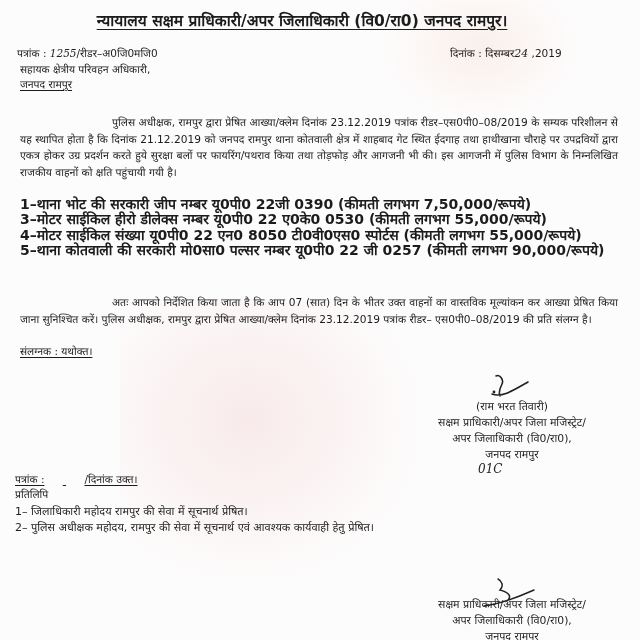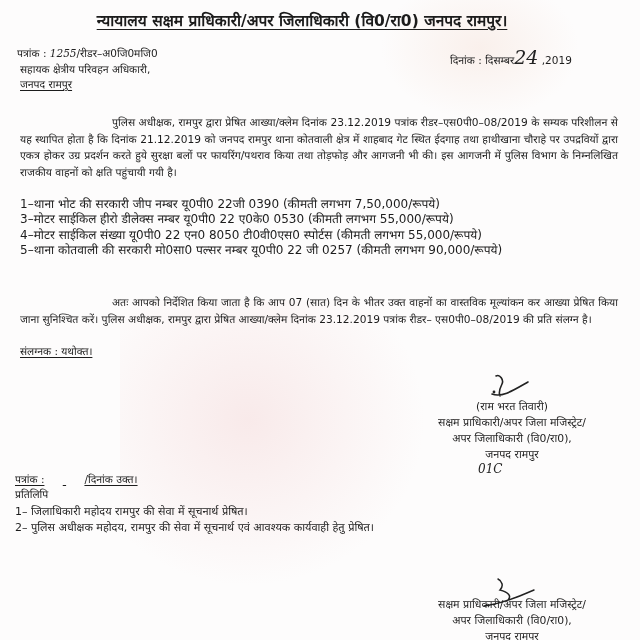--- a/index.html
+++ b/index.html
@@ -48,30 +48,30 @@
 <div class="abs title">
   <span>न्यायालय सक्षम प्राधिकारी/अपर जिलाधिकारी (वि0/रा0) जनपद रामपुर।</span>
 </div>
 
 <div class="abs small" style="left:8px; top:46px;margin-left:9px;">
   <span>पत्रांक :</span>
   <span class="hand">1255</span><span>/रीडर–अ0जि0मजि0</span>
 </div>
 <div class="abs small" style="left:450px; top:46px;">
   <span>दिनांक :</span>
-  <span>दिसम्बर</span><span class="hand" style="font-size:19px;">24</span>
+  <span>दिसम्बर</span><span class="hand" style="font-size:11px;">24</span>
   <span>,2019</span>
 </div>
 
 <div class="abs small" style="left:20px; top:62px;">सहायक क्षेत्रीय परिवहन अधिकारी,</div>
 <div class="abs small u" style="left:20px; top:77px;">जनपद रामपुर</div>
 
 <div class="para indent" style="top:114px;">पुलिस अधीक्षक, रामपुर द्वारा प्रेषित आख्या/क्लेम दिनांक 23.12.2019 पत्रांक रीडर–एस0पी0–08/2019 के सम्यक परिशीलन से यह स्थापित होता है कि दिनांक 21.12.2019 को जनपद रामपुर थाना कोतवाली क्षेत्र में शाहबाद गेट स्थित ईदगाह तथा हाथीखाना चौराहे पर उपद्रवियों द्वारा एकत्र होकर उग्र प्रदर्शन करते हुये सुरक्षा बलों पर फायरिंग/पथराव किया तथा तोड़फोड़ और आगजनी भी की। इस आगजनी में पुलिस विभाग के निम्नलिखित राजकीय वाहनों को क्षति पहुंचायी गयी है।</div>
 
-<div class="abs" style="left:20px; top:197px; font-size:12px; line-height:15.3px;">
+<div class="abs" style="left:20px; top:197px; font-size:14px; line-height:15.3px;font-weight:bold;">
   <span class="item">1–थाना भोट की सरकारी जीप नम्बर यू0पी0 22जी 0390 (कीमती लगभग 7,50,000/रूपये)</span>
   <span class="item">3–मोटर साईकिल हीरो डीलेक्स नम्बर यू0पी0 22 ए0के0 0530 (कीमती लगभग 55,000/रूपये)</span>
   <span class="item">4–मोटर साईकिल संख्या यू0पी0 22 एन0 8050 टी0वी0एस0 स्पोर्टस (कीमती लगभग 55,000/रूपये)</span>
   <span class="item">5–थाना कोतवाली की सरकारी मो0सा0 पल्सर नम्बर यू0पी0 22 जी 0257 (कीमती लगभग 90,000/रूपये)</span>
 </div>
 
 <div class="para indent" style="top:294px;">अतः आपको निर्देशित किया जाता है कि आप 07 (सात) दिन के भीतर उक्त वाहनों का वास्तविक मूल्यांकन कर आख्या प्रेषित किया जाना सुनिश्चित करें। पुलिस अधीक्षक, रामपुर द्वारा प्रेषित आख्या/क्लेम दिनांक 23.12.2019 पत्रांक रीडर– एस0पी0–08/2019 की प्रति संलग्न है।</div>
 
 <div class="abs small u" style="left:20px; top:344px;">संलग्नक : यथोक्त।</div>
 

